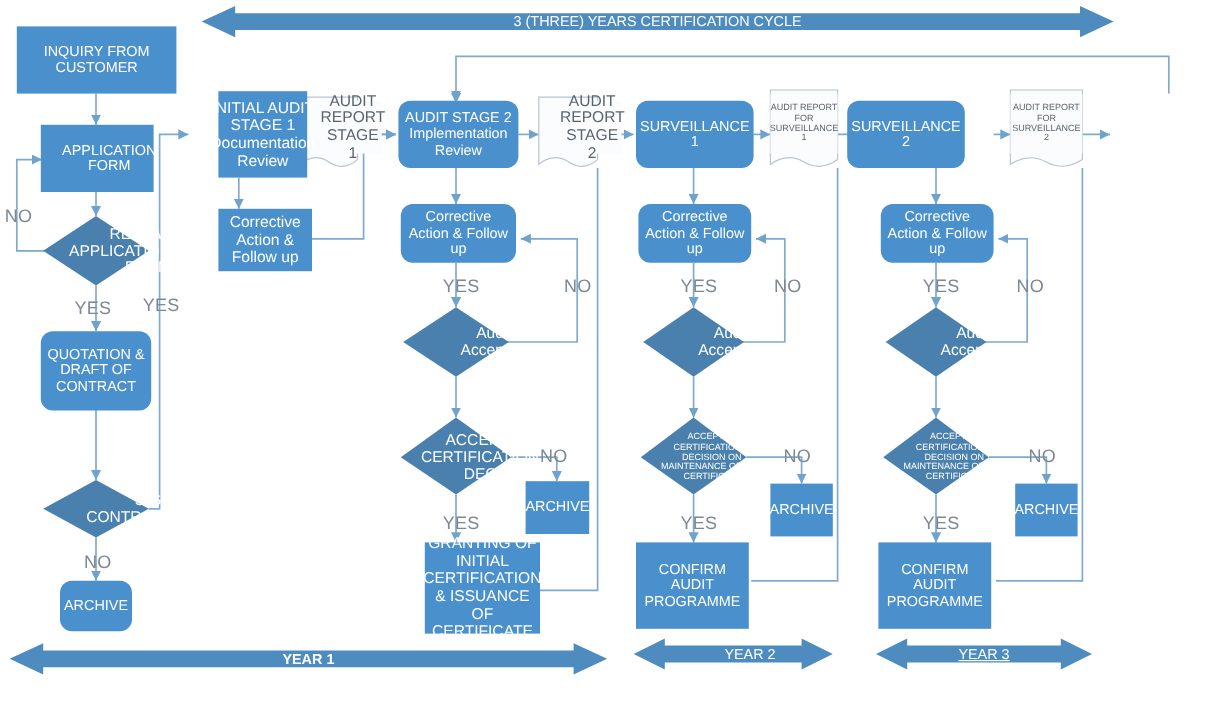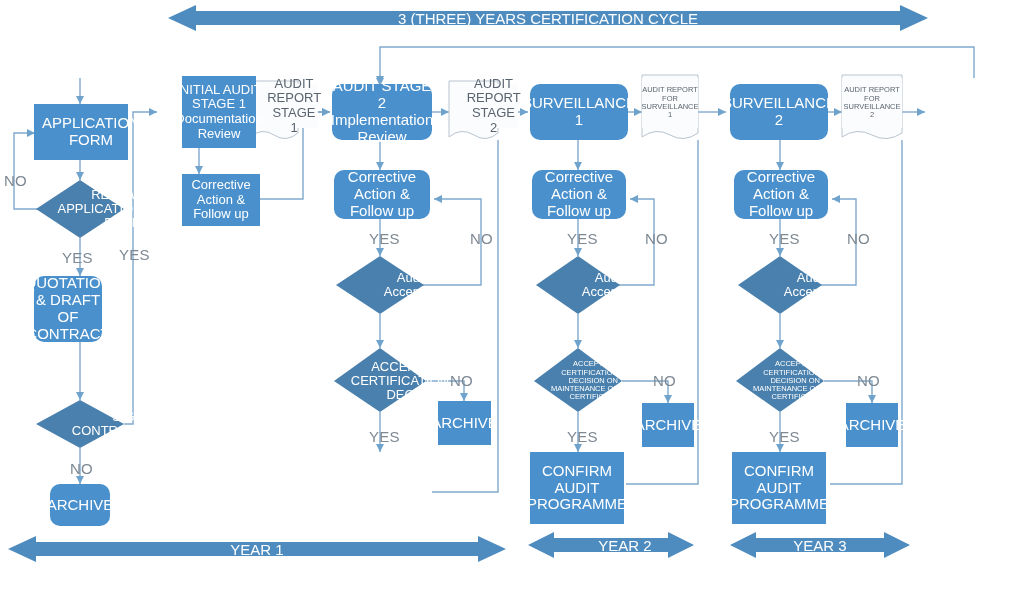--- a/index.html
+++ b/index.html
@@ -6,22 +6,22 @@
   body{width:1024px;height:597px;font-family:"Liberation Sans",sans-serif;overflow:hidden;}
   #stage{position:relative;width:1024px;height:597px;background:#fff;}
   svg.layer{position:absolute;left:0;top:0;width:1024px;height:597px;}
   .node{position:absolute;box-sizing:border-box;display:flex;align-items:center;justify-content:center;text-align:center;color:#ffffff;line-height:1.12;}
   .rect{background:#4a90cc;}
   .doc{color:#5a6470;background:#fbfcfd;}
   .diamond-label{position:absolute;display:flex;align-items:center;justify-content:center;text-align:right;color:#ffffff;line-height:1.1;pointer-events:none;}
   .edge-label{position:absolute;color:#7d8893;font-size:15px;letter-spacing:.2px;white-space:nowrap;}
   .band-label{position:absolute;display:flex;align-items:center;justify-content:center;color:#ffffff;white-space:nowrap;}
   .t9{font-size:13px;margin-left:20px;}
-  .t10{font-size:15px;border-radius:10px;}
-  .t11{font-size:15px;}
+  .t10{font-size:12px;border-radius:10px;}
+  .t11{font-size:12px;}
   .t7{font-size:7.5px;}
 </style>
 </head>
 <body>
 
 <div id="stage">
 
   <svg class="layer" viewBox="0 0 1024 597">
     <defs>
       <marker id="ah" markerWidth="7" markerHeight="7" refX="6" refY="3" orient="auto">
@@ -106,47 +106,49 @@
       <polygon points="168,18 196,5 196,11 900,11 900,5 928,18 900,31 900,25 196,25 196,31"></polygon>
 
       <polygon points="8,549 36,536 36,542 478,542 478,536 506,549 478,562 478,556 36,556 36,562"></polygon>
 
       <polygon points="528,545 554,532 554,538 668,538 668,532 694,545 668,558 668,552 554,552 554,558"></polygon>
 
       <polygon points="730,545 756,532 756,538 884,538 884,532 910,545 884,558 884,552 756,552 756,558"></polygon>
     </g>
   </svg>
 
+  <div class="node rect t11" style="left:14px;top:22px;width:133px;height:56px;">INQUIRY FROM CUSTOMER</div>
 
   <div class="node rect t11" style="left:34px;top:104px;width:94px;height:56px;padding-left:20px;">APPLICATION FORM</div>
 
-  <div class="node rect t10" style="left:34px;top:276px;width:68px;height:66px;padding:0 4px;">QUOTATION &amp; DRAFT OF CONTRACT</div>
+  <div class="node rect t10" style="left:34px;top:276px;width:92px;height:66px;padding:0 4px;">QUOTATION &amp; DRAFT OF CONTRACT</div>
 
   <div class="node rect t10" style="left:50px;top:484px;width:60px;height:42px;">ARCHIVE</div>
 
   <div class="node rect t9" style="left:162px;top:76px;width:74px;height:72px;padding:0 3px;">INITIAL AUDIT STAGE 1 Documentation Review</div>
 
   <div class="node rect t9" style="left:162px;top:174px;width:78px;height:52px;padding:0 3px;">Corrective Action &amp; Follow up</div>
 
   <div class="node rect t10" style="left:332px;top:84px;width:100px;height:56px;padding:0 4px;">AUDIT STAGE 2 Implementation Review</div>
 
   <div class="node rect t10" style="left:334px;top:170px;width:96px;height:49px;padding:0 3px;">Corrective Action &amp; Follow up</div>
 
   <div class="node rect t11" style="left:438px;top:401px;width:53px;height:44px;">ARCHIVE</div>
 
+  <div class="node rect t9" style="left:334px;top:452px;width:96px;height:76px;padding:0 3px;">GRANTING OF INITIAL CERTIFICATION &amp; ISSUANCE OF CERTIFICATE</div>
 
   <div class="node rect t10" style="left:530px;top:84px;width:98px;height:56px;">SURVEILLANCE 1</div>
 
   <div class="node rect t10" style="left:532px;top:170px;width:94px;height:49px;padding:0 3px;">Corrective Action &amp; Follow up</div>
 
   <div class="node rect t11" style="left:642px;top:403px;width:52px;height:44px;">ARCHIVE</div>
 
   <div class="node rect t11" style="left:530px;top:452px;width:94px;height:72px;padding:0 3px;">CONFIRM AUDIT PROGRAMME</div>
 
-  <div class="node rect t10" style="left:730px;top:84px;width:98px;height:56px;text-align:center;">SURVEILLANCE 2</div>
+  <div class="node rect t10" style="left:706px;top:84px;width:98px;height:56px;text-align:center;">SURVEILLANCE 2</div>
 
   <div class="node rect t10" style="left:734px;top:170px;width:94px;height:49px;padding:0 3px;">Corrective Action &amp; Follow up</div>
 
   <div class="node rect t11" style="left:846px;top:403px;width:52px;height:44px;">ARCHIVE</div>
 
   <div class="node rect t11" style="left:732px;top:452px;width:94px;height:72px;padding:0 3px;">CONFIRM AUDIT PROGRAMME</div>
 
 
   <div class="node doc t9" style="left:250px;top:84px;width:48px;height:44px;">AUDIT REPORT STAGE 1</div>
 
@@ -186,17 +188,17 @@
   <div class="edge-label" style="left:645px;top:230px;">NO</div>
   <div class="edge-label" style="left:567px;top:428px;">YES</div>
   <div class="edge-label" style="left:653px;top:372px;">NO</div>
 
   <div class="edge-label" style="left:769px;top:230px;">YES</div>
   <div class="edge-label" style="left:847px;top:230px;">NO</div>
   <div class="edge-label" style="left:769px;top:428px;">YES</div>
   <div class="edge-label" style="left:857px;top:372px;">NO</div>
 
   <div class="band-label t11" style="left:196px;top:10px;width:704px;height:16px;">3 (THREE)  YEARS CERTIFICATION CYCLE</div>
-  <div class="band-label t11" style="left:36px;top:541px;width:442px;height:16px;">YEAR 1</div>
+  <div class="band-label t11" style="left:36px;top:541px;width:442px;height:16px;font-weight:bold;">YEAR 1</div>
   <div class="band-label t11" style="left:568px;top:537px;width:114px;height:16px;">YEAR 2</div>
   <div class="band-label t11" style="left:756px;top:537px;width:128px;height:16px;text-decoration:underline;">YEAR 3</div>
 
 </div>
 
 </body></html>

